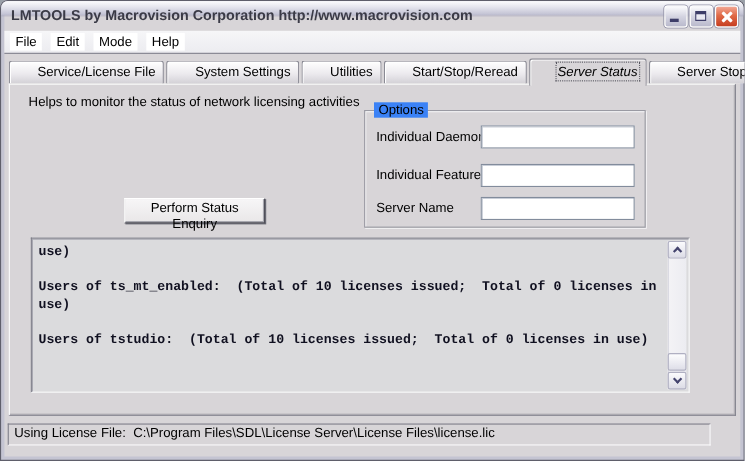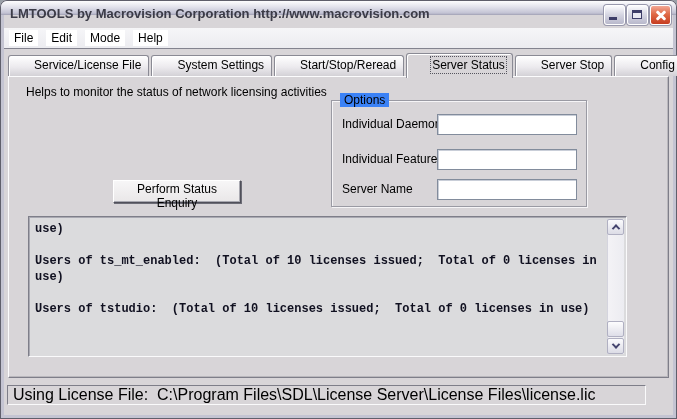--- a/index.html
+++ b/index.html
@@ -62,20 +62,21 @@
     background:linear-gradient(#ffffff, #eceaee 55%, #d3d1d6);
     border:1px solid #8a8a94; border-bottom:none;
     border-radius:3px 3px 0 0;
     box-shadow:inset 1px 1px 0 #ffffff;
     cursor:default;
   }
   .tab.active {
     height:25px; padding-top:4px; margin-bottom:-2px;
     background:#d8d5d8;
     font-size:12px;
+    font-style:italic;
   }
   .tab.active .tab-label { outline:1px dotted #55555e; outline-offset:1px; }
   
   .panel {
     position:absolute; left:8px; top:76px; width:661px; height:302px;
     background:#d8d5d8;
     border:1px solid; border-color:#fcfcfd #7e7e89 #7e7e89 #fcfcfd;
     box-shadow:inset -1px -1px 0 #b9b7bc;
     z-index:2;
   }
@@ -144,21 +145,21 @@
   }
   .chev { width:6px; height:6px; border:solid #44446e; border-width:2px 2px 0 0; }
   .chev.up { transform:rotate(-45deg) translate(-1px,1px); }
   .chev.down { transform:rotate(135deg) translate(-1px,1px); }
   
   .statusbar {
     position:absolute; left:7px; top:385px; width:639px; height:20px;
     background:#d8d5d8;
     border:1px solid; border-color:#7e7e89 #fafafb #fafafb #7e7e89;
     display:flex; align-items:flex-start; padding-left:5px;
-    font-size:16px; white-space:pre; overflow:hidden;
+    font-size:12px; white-space:pre; overflow:hidden;
   }
 </style>
 </head>
 <body>
 
 <div class="window">
 
   <div class="titlebar">
     <div class="title-text">LMTOOLS by Macrovision Corporation http://www.macrovision.com</div>
     <div class="win-btns">
@@ -180,20 +181,21 @@
   <div class="menubar">
     <span class="menu-item">File</span>
     <span class="menu-item">Edit</span>
     <span class="menu-item">Mode</span>
     <span class="menu-item">Help</span>
   </div>
 
   <div class="tabstrip">
     <div class="tab"><span class="tab-label">Service/License File</span></div>
     <div class="tab"><span class="tab-label">System Settings</span></div>
+    <div class="tab"><span class="tab-label">Utilities</span></div>
     <div class="tab"><span class="tab-label">Start/Stop/Reread</span></div>
     <div class="tab active"><span class="tab-label">Server Status</span></div>
     <div class="tab"><span class="tab-label">Server Stop</span></div>
     <div class="tab"><span class="tab-label">Config Services</span></div>
 
   </div>
 
   <div class="panel">
     <div class="helps-text">Helps to monitor the status of network licensing activities</div>
 

